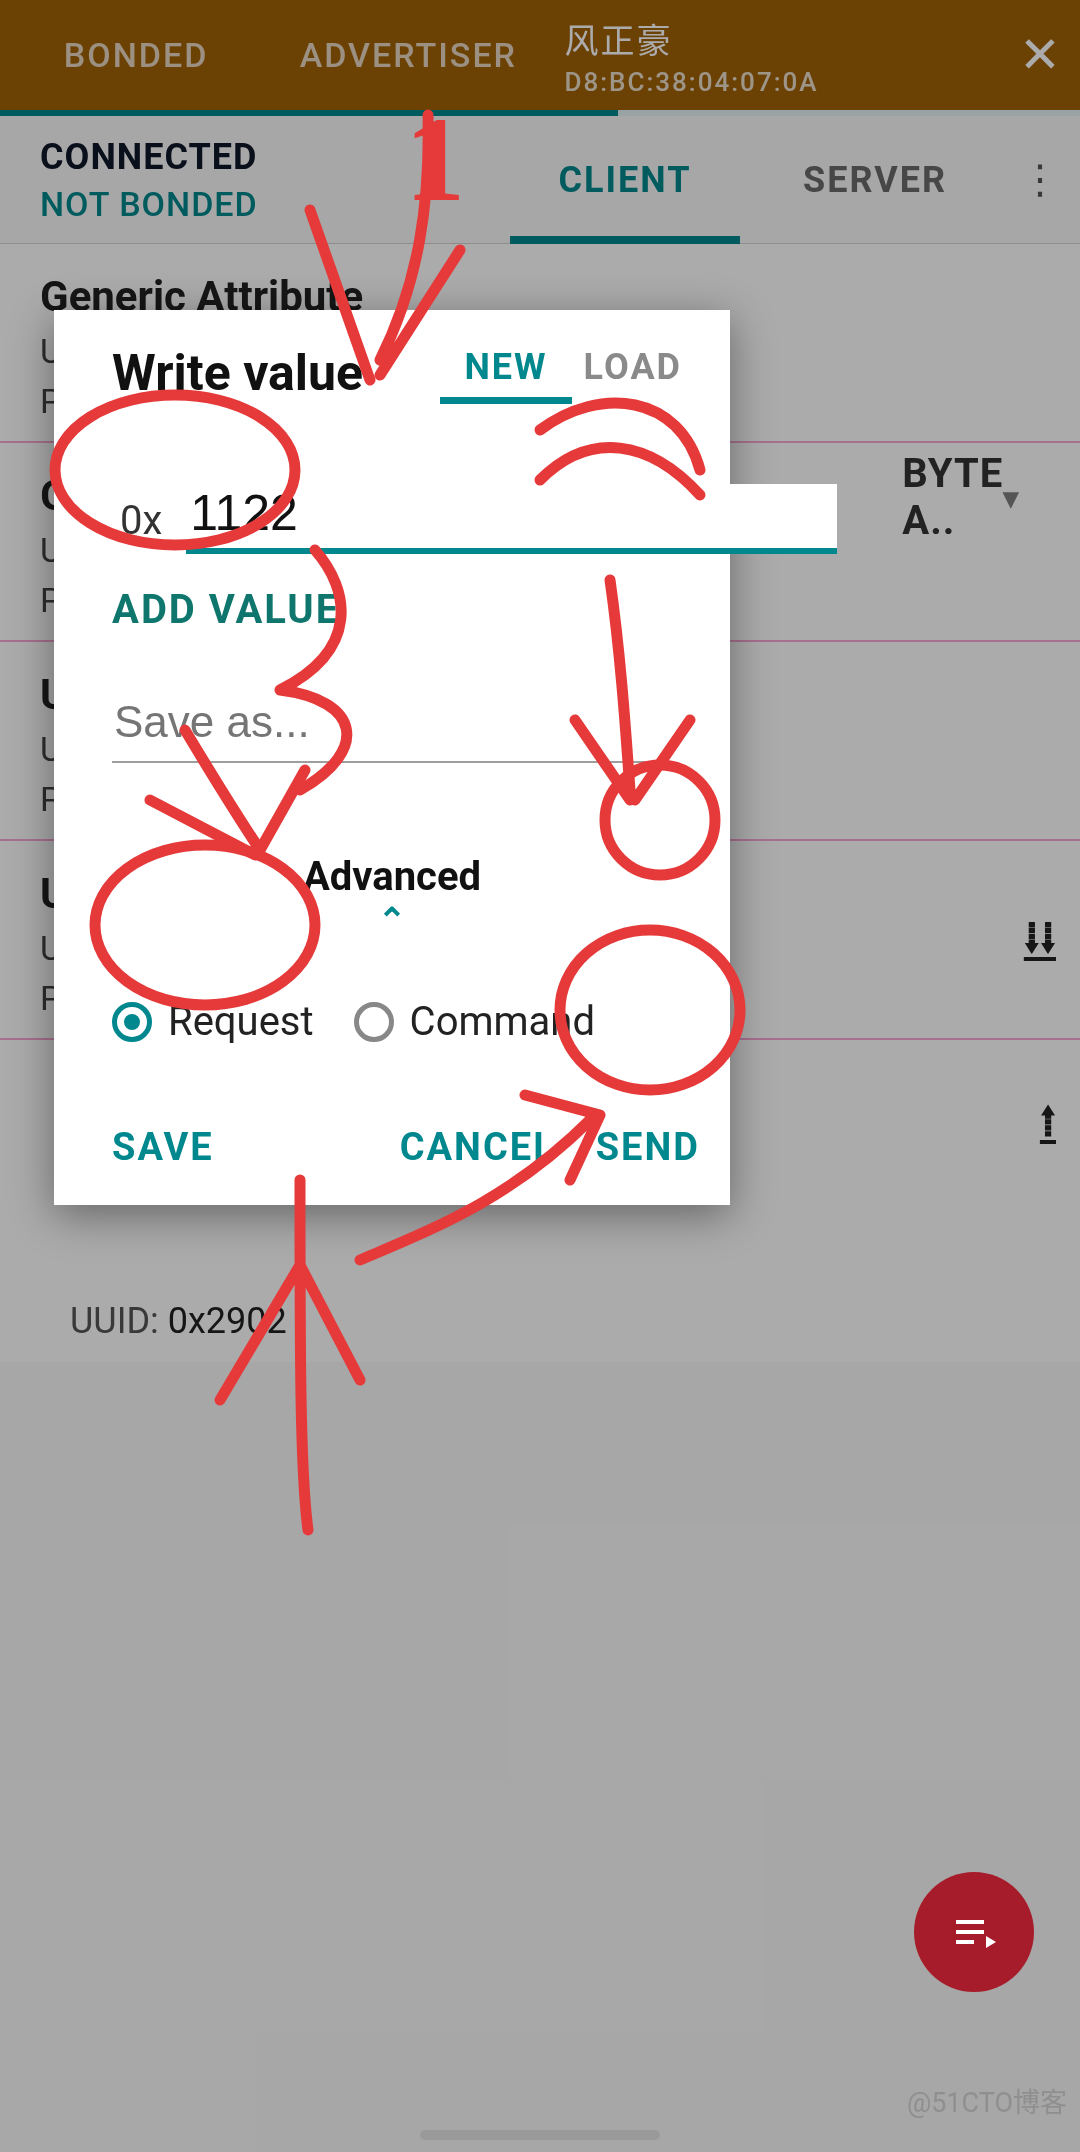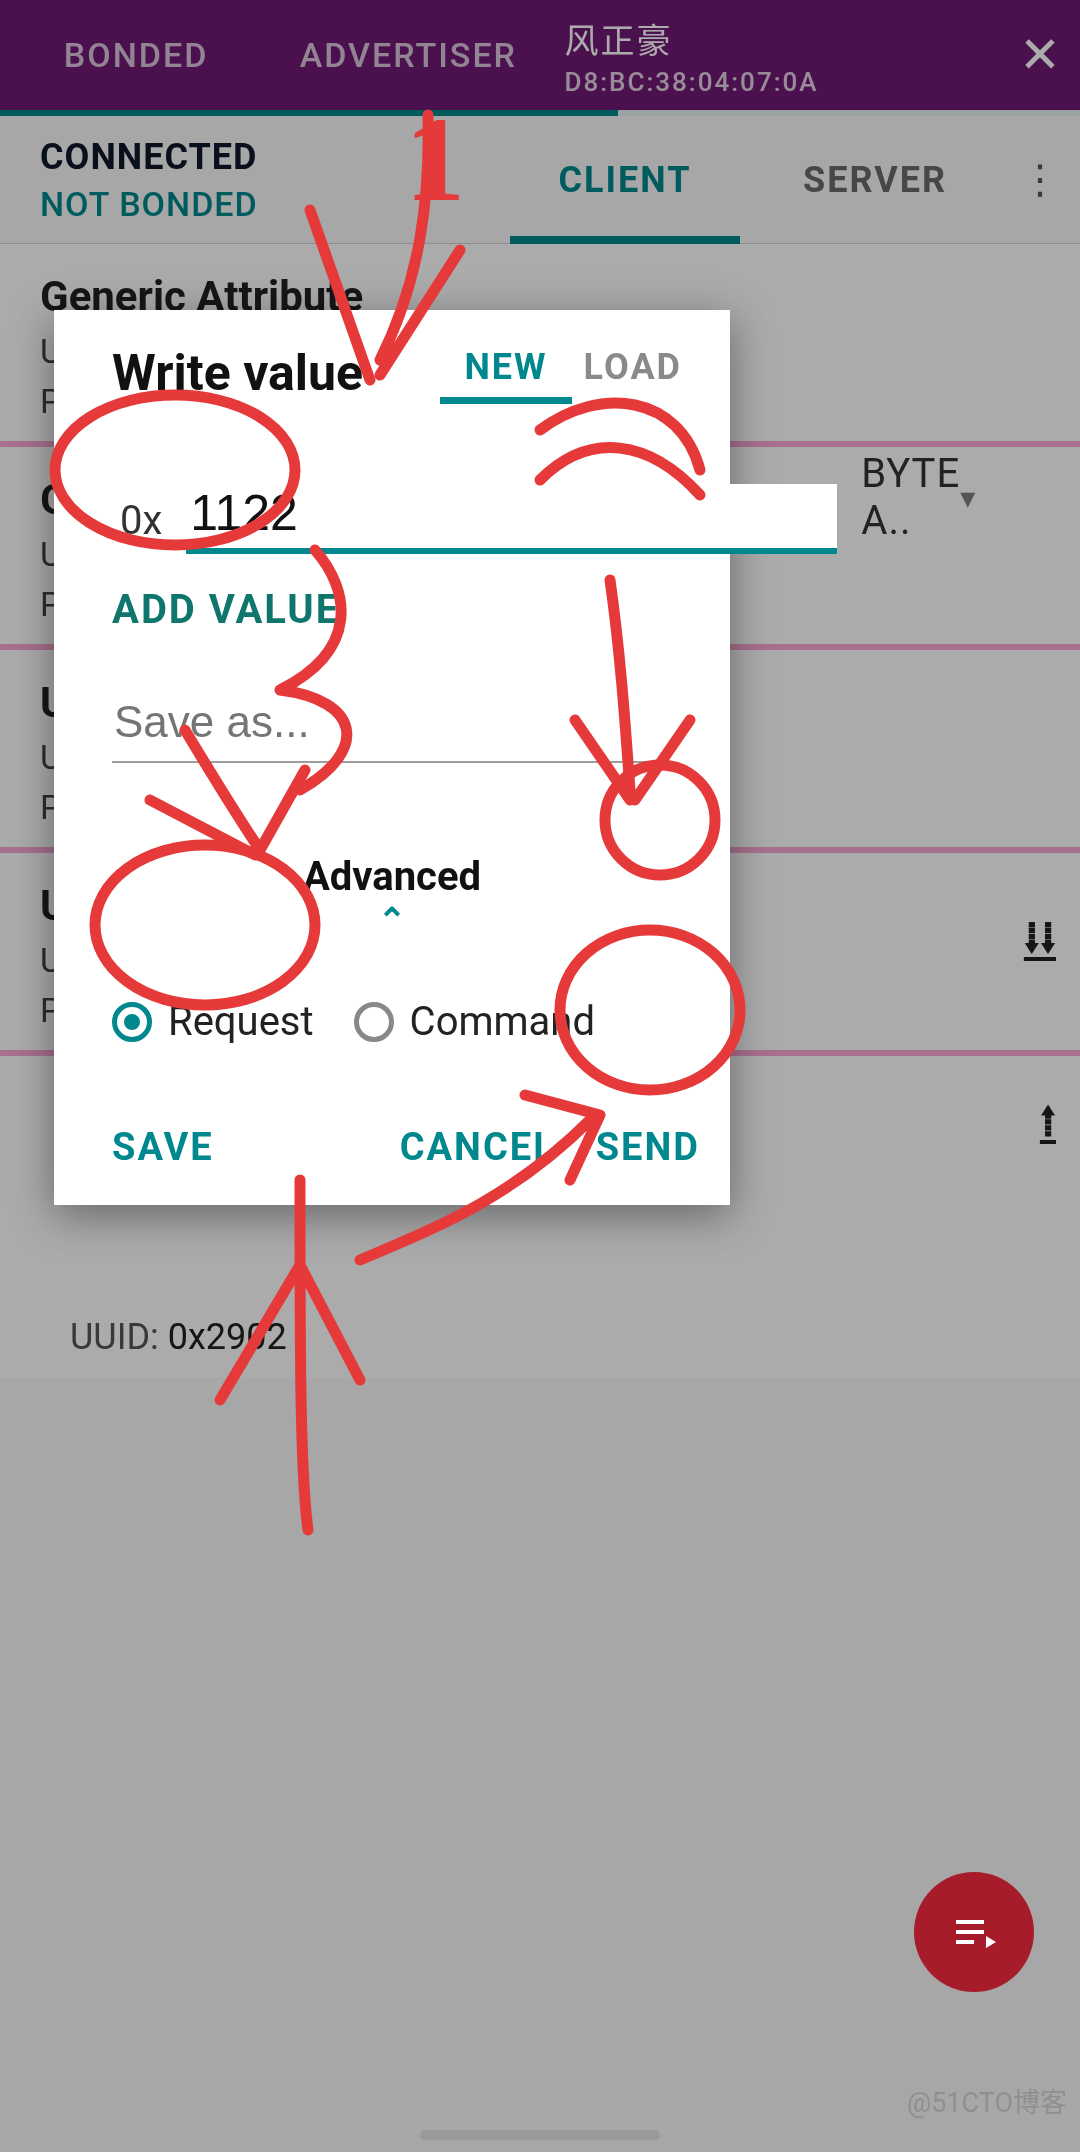--- a/index.html
+++ b/index.html
@@ -1,41 +1,41 @@
 <!DOCTYPE html>
 <html><head>
 <meta charset="utf-8">
 <style>
   * { box-sizing: border-box; margin: 0; padding: 0; }
   html, body { width: 1080px; height: 2152px; overflow: hidden; font-family: Roboto, "Noto Sans CJK SC", Arial, sans-serif; background: #000; }
   .screen { width: 1080px; height: 2152px; position: relative; background: #fafafa; }
 
   
-  .topbar { background: #701a75; height: 110px; display: flex; align-items: center; }
+  .topbar { background: #a16207; height: 110px; display: flex; align-items: center; }
   .toptab { flex: 1; text-align: center; color: rgba(255,255,255,0.75); font-size: 34px; font-weight: 500; letter-spacing: 2px; }
   .toptab.device { flex: 1.6; text-align: left; padding-left: 20px; position: relative; }
   .toptab.device .name { color: #fff; font-size: 34px; font-weight: 400; }
   .toptab.device .mac  { color: rgba(255,255,255,0.8); font-size: 26px; margin-top: 4px; }
   .topbar .close { width: 80px; color: #fff; font-size: 50px; text-align: center; }
   .top-underline { height: 6px; background: #00888e; position: relative; }
   .top-underline::after { content:''; position:absolute; left:618px; right:0; top:0; height:6px; background:#fff; opacity:.9; }
 
   
   .subhdr { height: 128px; display:flex; align-items:center; border-bottom:1px solid #d4d4d4; background:#fafafa; }
   .connstate { padding-left: 40px; flex: 1; }
   .connstate .c1 { color:#0f172a; font-weight:700; font-size:36px; letter-spacing:1px; }
   .connstate .c2 { color:#00888e; font-weight:500; font-size:34px; letter-spacing:1px; margin-top:6px; }
   .subtab { flex:0 0 250px; text-align:center; font-size:36px; font-weight:700; letter-spacing:2px; color:#6b6b6b; position:relative; height:100%; display:flex; align-items:center; justify-content:center;}
   .subtab.active { color:#00888e; }
   .subtab.active::after { content:''; position:absolute; bottom:-1px; left:10px; right:10px; height:8px; background:#00888e; }
   .more { flex:0 0 80px; text-align:center; color:#555; font-size:40px; }
 
   
   .content { background:#fff; }
-  .section { padding: 28px 40px 20px; border-bottom:6px solid #f9a8d4; }
+  .section { padding: 28px 40px 20px; border-bottom:2px solid #f9a8d4; }
   .section .title { font-size:42px; font-weight:700; color:#222; }
   .section .line  { font-size:34px; color:#444; margin-top:10px; }
   .down-icons { position:absolute; right:24px; top:905px; color:#222; font-size:46px; font-weight:700; text-decoration:underline; }
   .up-icon    { position:absolute; right:24px; top:1088px; color:#222; font-size:46px; font-weight:700; text-decoration:underline; }
   .footer-uuid { font-size:36px; color:#555; padding:20px 70px; }
   .footer-uuid b { color:#222; font-weight:400; }
 
   
   .fab { position:absolute; right:46px; bottom:160px; width:120px; height:120px; border-radius:60px; background:#a71c2b; display:flex; align-items:center; justify-content:center; }
   .fab svg { fill:#fff; }
@@ -51,21 +51,21 @@
   .dlg-head { display:flex; align-items:flex-end; padding:34px 30px 0 58px; }
   .dlg-title { font-size:50px; font-weight:700; color:#111; flex:1; }
   .dlg-tab { font-size:36px; font-weight:700; letter-spacing:2px; text-align:center; padding:0 18px 14px; position:relative; }
   .dlg-tab.active { color:#00888e; }
   .dlg-tab.active::after { content:''; position:absolute; left:-6px; right:-6px; bottom:-2px; height:7px; background:#00888e; }
   .dlg-tab.inactive { color:#8a8a8a; }
 
   .val-row { display:flex; align-items:flex-end; padding: 48px 58px 0; gap:24px; }
   .val-prefix { font-size:40px; color:#333; font-weight:400; padding-bottom:10px;margin-left:8px; }
   .val-input { flex:0 0 240px; border:none; border-bottom:6px solid #00888e; font-size:50px; font-weight:400; color:#111; padding:0 4px 6px; outline:none; }
-  .type-sel { flex:1; display:flex; align-items:center; justify-content:space-between; border:none; font-size:40px; font-weight:400; color:#222; letter-spacing:1px; padding-bottom:10px;}
+  .type-sel { flex:1; display:flex; align-items:center; justify-content:space-between; border:none; font-size:40px; font-weight:700; color:#222; letter-spacing:1px; padding-bottom:10px;margin-left:41px;}
   .caret { font-size:30px; color:#555; }
 
   .addval { padding: 32px 58px 0; color:#0f766e; font-size:40px; font-weight:700; letter-spacing:2px; }
 
   .saveas { margin: 60px 58px 0; border:none; border-bottom:2px solid #9e9e9e; font-size:44px; color:#777; padding:4px 2px 14px; width:calc(100% - 116px); outline:none; background:transparent; }
 
   .adv-row { display:flex; align-items:center; justify-content:space-between; padding: 90px 58px 0; flex-direction: column; }
   .adv-label { font-size:40px; font-weight:700; color:#111; }
   .adv-caret { color:#00888e; font-size:34px; font-weight:700; }
 

